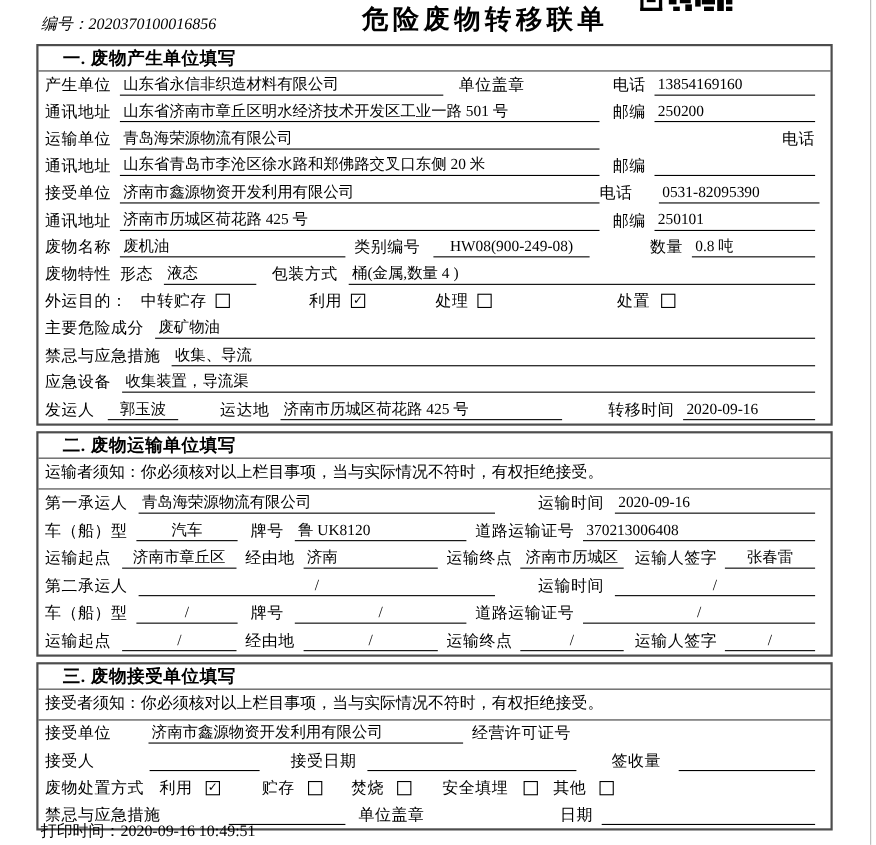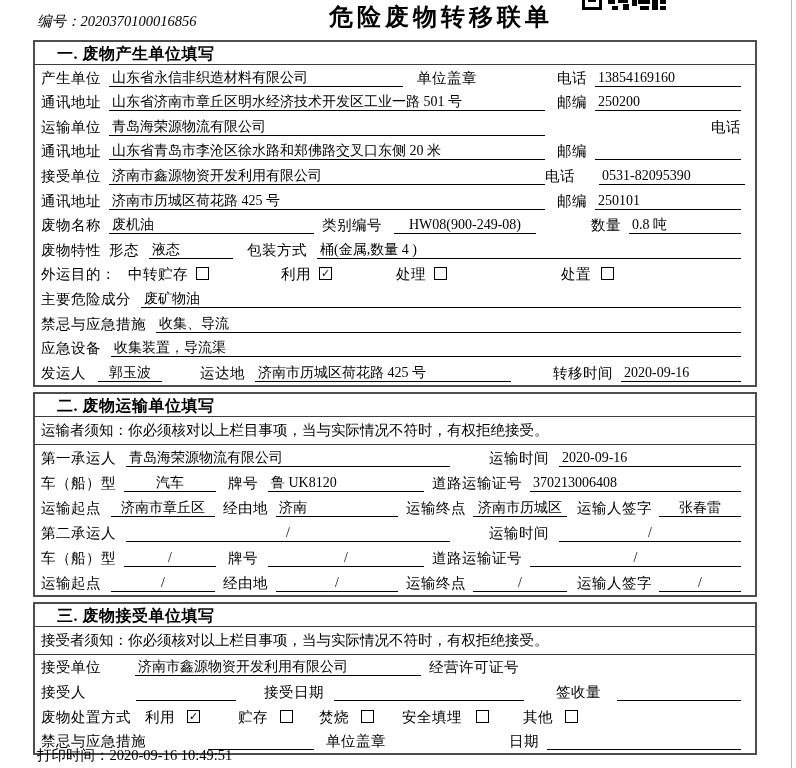--- a/index.html
+++ b/index.html
@@ -256,21 +256,21 @@
     <div class="row">
       <span class="lb">废物处置方式</span>
       <span class="lb" style="margin-left:14px">利用</span>
       <span class="cb" style="margin-left:12px">✓</span>
       <span class="lb" style="margin-left:38px">贮存</span>
       <span class="cb" style="margin-left:12px"></span>
       <span class="lb" style="margin-left:26px">焚烧</span>
       <span class="cb" style="margin-left:12px"></span>
       <span class="lb" style="margin-left:28px">安全填埋</span>
       <span class="cb" style="margin-left:14px"></span>
-      <span class="lb" style="margin-left:34px">其他</span>
+      <span class="lb" style="margin-left:14px">其他</span>
       <span class="cb" style="margin-left:12px"></span>
     </div>
 
     <div class="row">
       <span class="lb">禁忌与应急措施</span>
       <span class="u" style="margin-left:62px;width:106px"></span>
       <span class="lb" style="margin-left:12px">单位盖章</span>
       <span class="lb" style="margin-left:auto">日期</span>
       <span class="u" style="margin-left:8px;width:194px"></span>
     </div>

